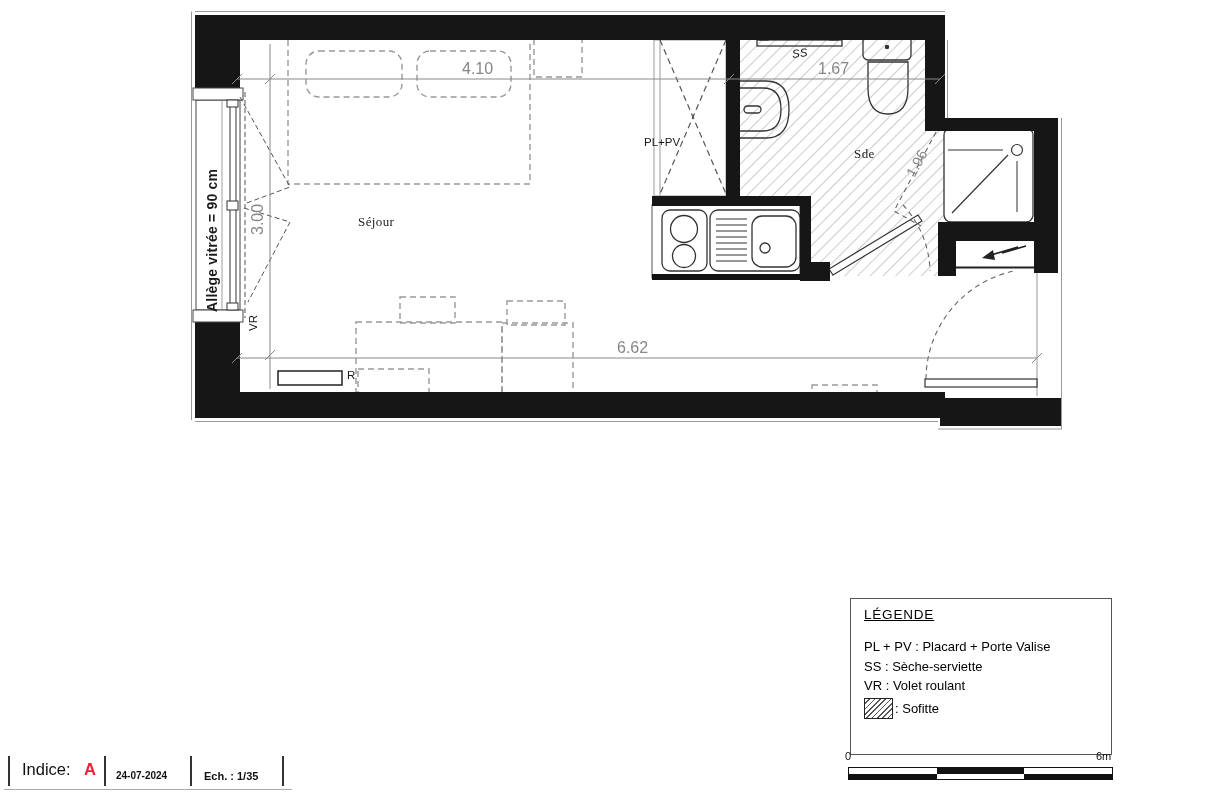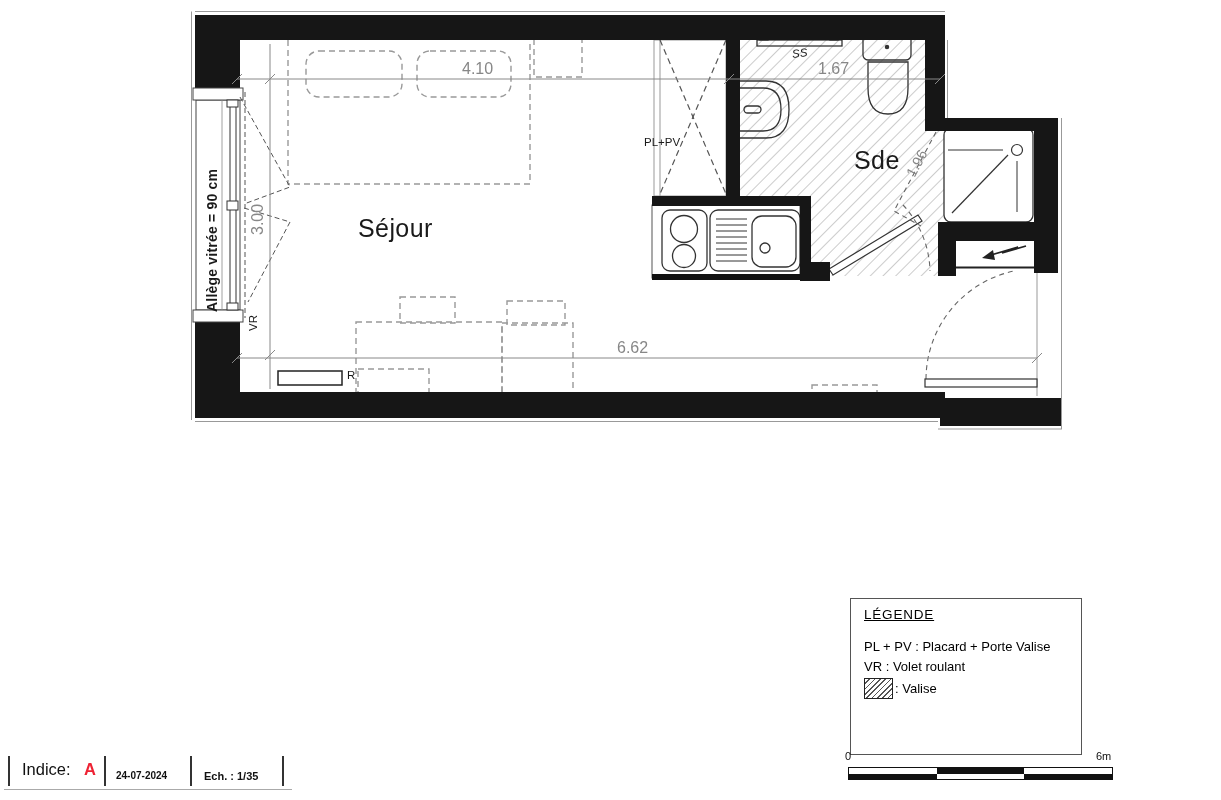--- a/index.html
+++ b/index.html
@@ -1,26 +1,26 @@
 <!DOCTYPE html>
 <html><head>
 <meta charset="utf-8">
 <style>
   html,body{margin:0;padding:0;background:#ffffff;}
   .stage{position:relative;width:1221px;height:800px;background:#fff;overflow:hidden;
          font-family:"Liberation Sans",sans-serif;}
   .stage svg{position:absolute;left:0;top:0;}
   .lbl{position:absolute;white-space:nowrap;color:#1a1a1a;}
   .dim{color:#878787;font-size:16px;}
-  .room{font-size:25px;letter-spacing:.4px;}
+  .room{font-size:13px;letter-spacing:.4px;font-family:Liberation Serif, serif;}
   .small{font-size:11.5px;}
   .rot{transform:rotate(-90deg);transform-origin:0 0;}
   .allege{font-size:14px;font-weight:600;letter-spacing:.2px;}
   
-  .legend{position:absolute;left:850px;top:598px;width:232px;height:157px;
+  .legend{position:absolute;left:850px;top:598px;width:262px;height:157px;
           border:1.5px solid #555;background:#fff;box-sizing:border-box;
           padding:8px 0 0 13px;}
   .legend-title{font-size:13.5px;letter-spacing:.8px;text-decoration:underline;
                 margin-bottom:15px;}
   .legend-item{font-size:13px;line-height:19.5px;}
   .legend-sofitte{display:flex;align-items:center;margin-top:2px;}
   .swatch{width:27px;height:19px;border:1.2px solid #222;margin-right:2px;
           background:repeating-linear-gradient(135deg,#fff 0 2.6px,#555 2.6px 3.8px);}
   .legend-sofitte span{font-size:13px;}
   
@@ -213,24 +213,25 @@
 
   <div class="lbl small" style="left:644px;top:136px;">PL+PV</div>
   <div class="lbl small" style="left:792px;top:47px;font-style:italic;transform:rotate(-7deg);">SS</div>
   <div class="lbl small" style="left:347px;top:369px;">R</div>
   <div class="lbl small rot" style="left:247px;top:331px;">VR</div>
   <div class="lbl allege rot" style="left:204px;top:312px;">Allège vitrée = 90 cm</div>
 
   <div class="legend">
     <div class="legend-title">LÉGENDE</div>
     <div class="legend-item">PL + PV : Placard + Porte Valise</div>
+    <div class="legend-item">SS : Sèche-serviette</div>
     <div class="legend-item">VR : Volet roulant</div>
     <div class="legend-sofitte">
       <div class="swatch"></div>
-      <span>: Valise</span>
+      <span>: Sofitte</span>
     </div>
   </div>
 
   <div class="sep" style="left:8px;"></div>
   <div class="tb-indice">Indice:</div>
   <div class="tb-indice-val" style="color: rgb(238, 34, 51);">A</div>
   <div class="sep" style="left:104px;"></div>
   <div class="tb-date">24-07-2024</div>
   <div class="sep" style="left:190px;"></div>
   <div class="tb-ech">Ech. : 1/35</div>

